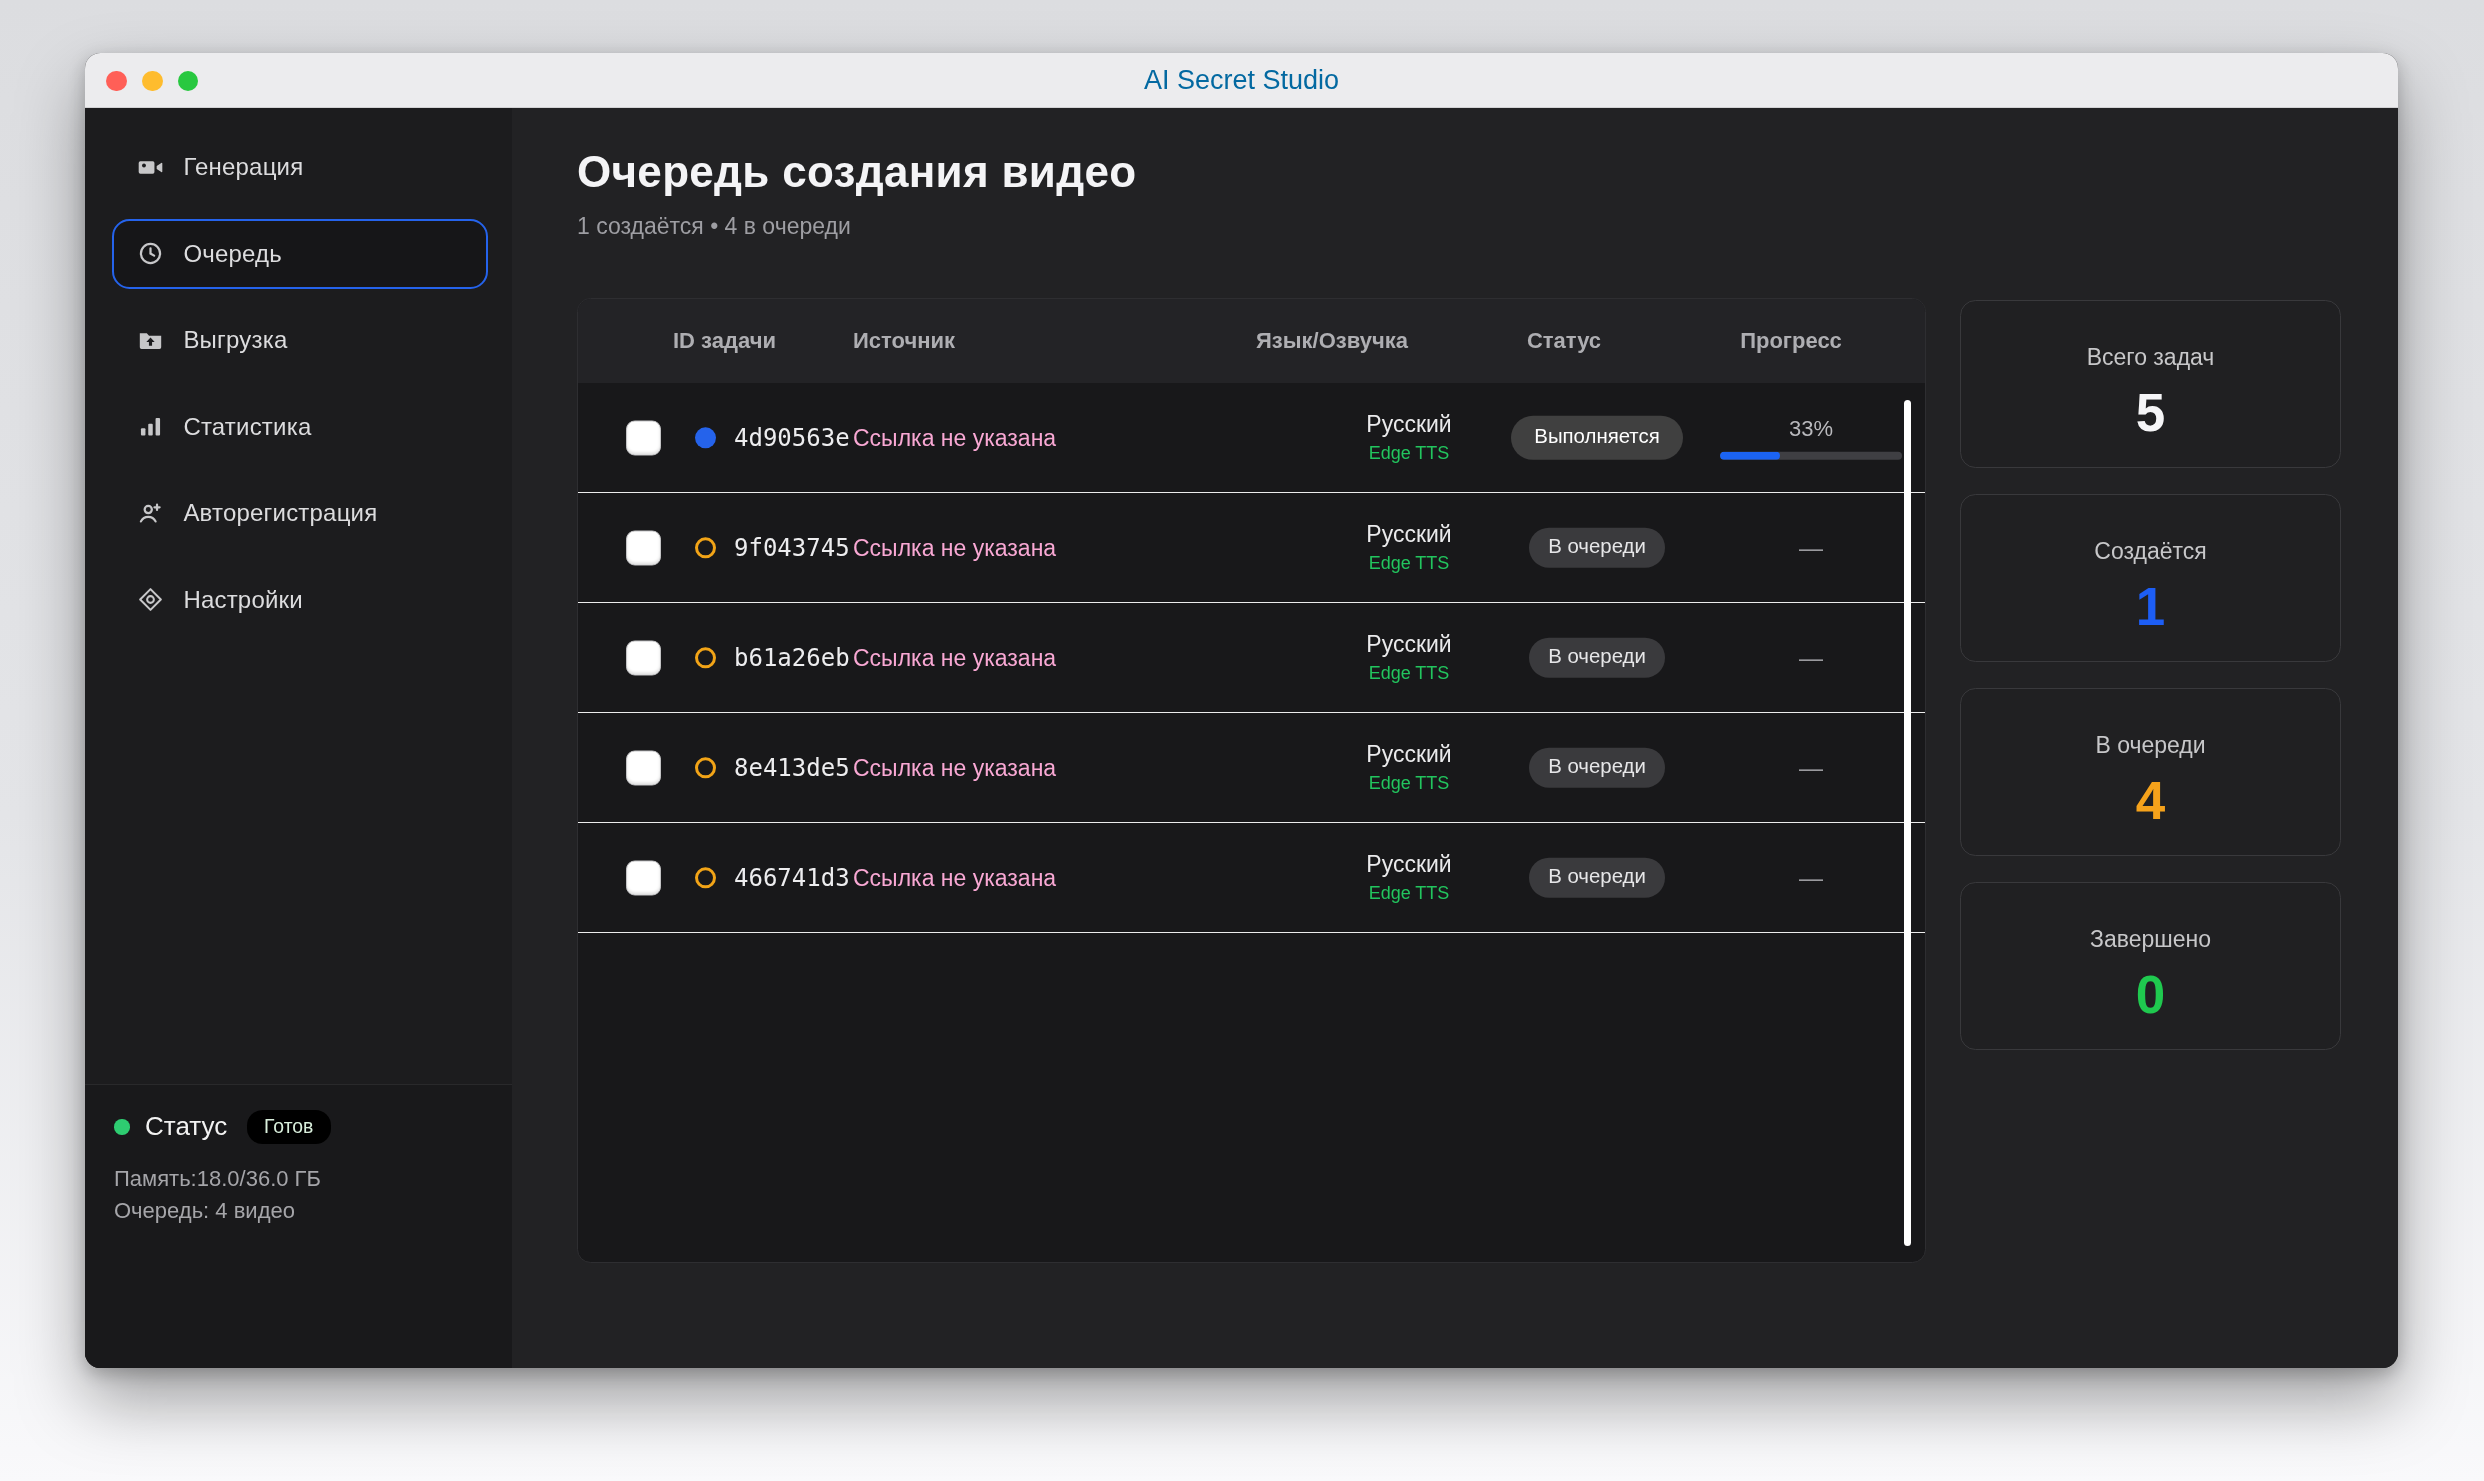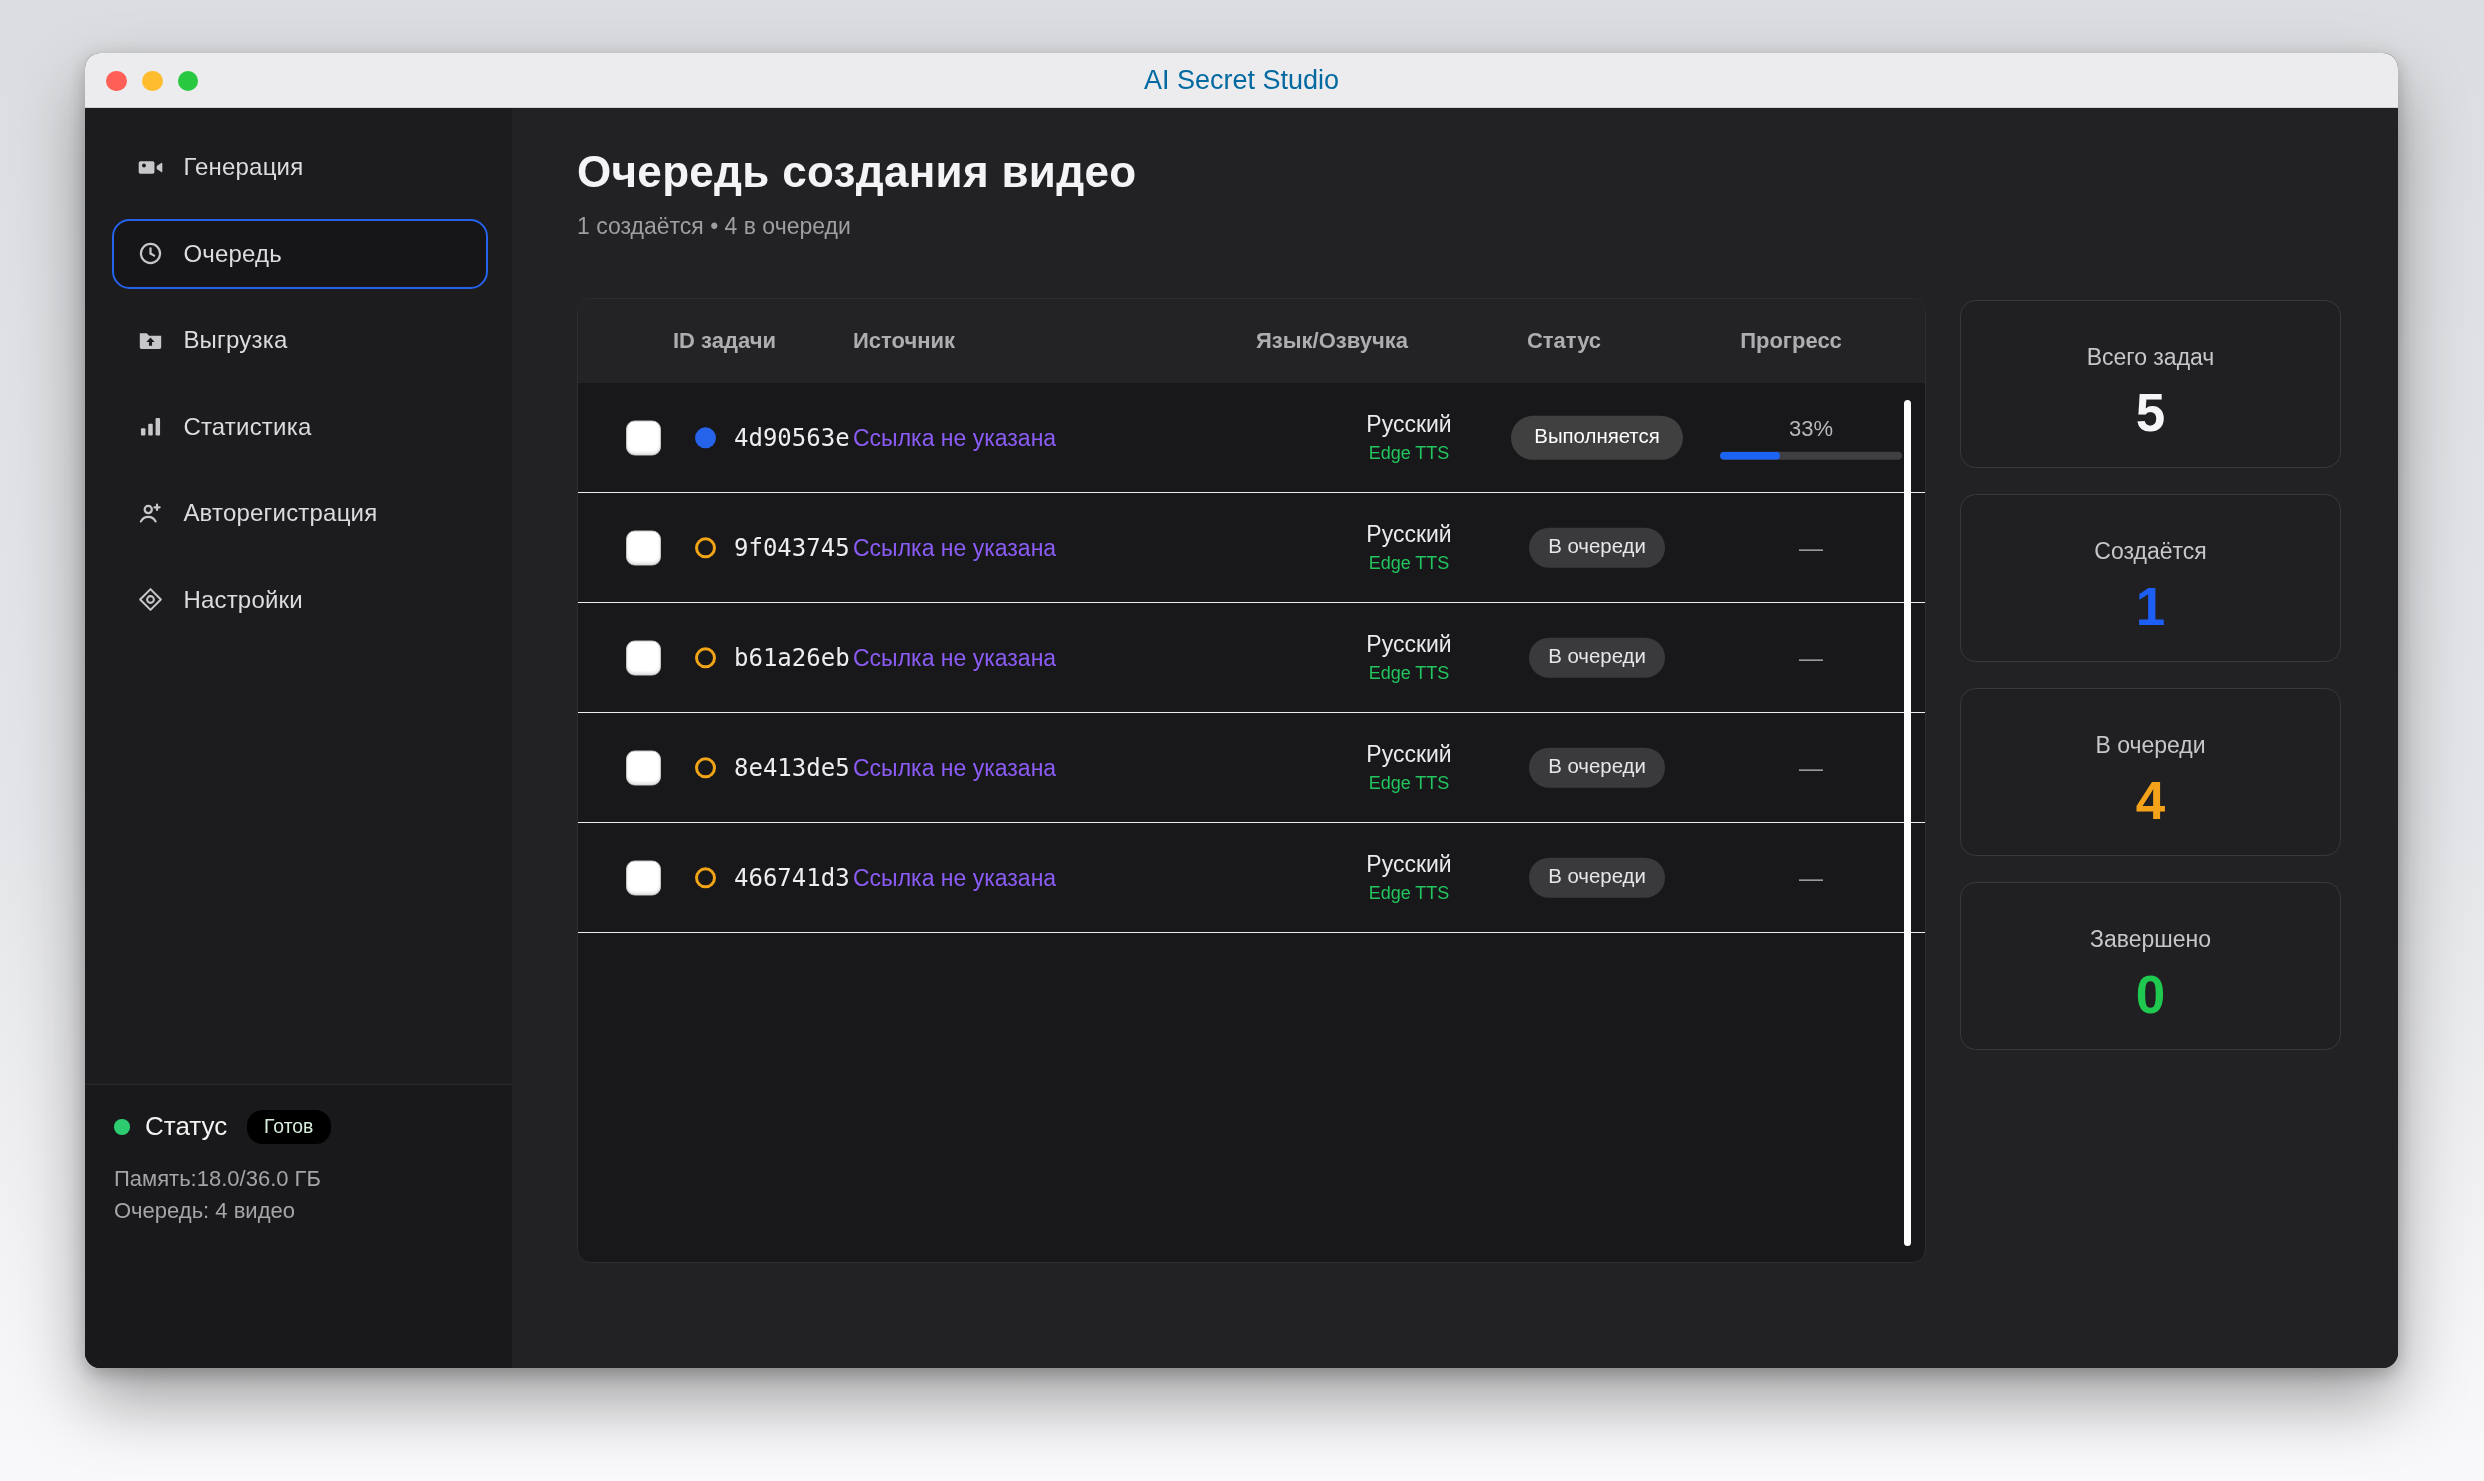--- a/index.html
+++ b/index.html
@@ -62,21 +62,21 @@
   .cb { position:absolute; left:48px; top:50%; transform:translateY(-50%);
     width:35px; height:35px; border-radius:8.7px; background:#ffffff;
     border:1px solid #c4c4c6; box-shadow:inset 0 -1.9px 2.9px rgba(0,0,0,.12); cursor:pointer; }
   .dot { position:absolute; left:117px; top:50%; transform:translateY(-50%);
     width:21.3px; height:21.3px; border-radius:50%; }
   .dot.running { background:#2563eb; }
   .dot.queued  { background:transparent; border:3.9px solid #f2a417; }
   .rid { position:absolute; left:156px; top:50%; transform:translateY(-50%);
     font-family:"DejaVu Sans Mono","Liberation Mono",monospace; font-size:24px; color:#ededef; }
   .rsrc { position:absolute; left:275px; top:50%; transform:translateY(-50%);
-    font-size:23px; color:#8b5cf6; }
+    font-size:23px; color:#f9a8d4; }
   .rlang { position:absolute; left:734px; width:194px; top:50%; transform:translateY(-50%);
     display:flex; flex-direction:column; align-items:center; gap:5.8px; }
   .rlang .lang { font-size:23px; color:#eaeaec; }
   .rlang .tts  { font-size:18px; color:#22c55e; }
   .rstatus { position:absolute; left:922px; width:194px; top:50%; transform:translateY(-50%);
     display:flex; justify-content:center; }
   .pill { font-size:20.4px; color:#ffffff; border-radius:23px; padding:9.7px 23px 11.6px; white-space:nowrap; }
   .pill.running { background:#404040; }
   .pill.queued  { background:#3a3a3d; color:#e6e6e8; padding:7.8px 19.4px 9.7px; }
   .rprog { position:absolute; left:1130px; width:206px; top:50%; transform:translateY(-50%);

